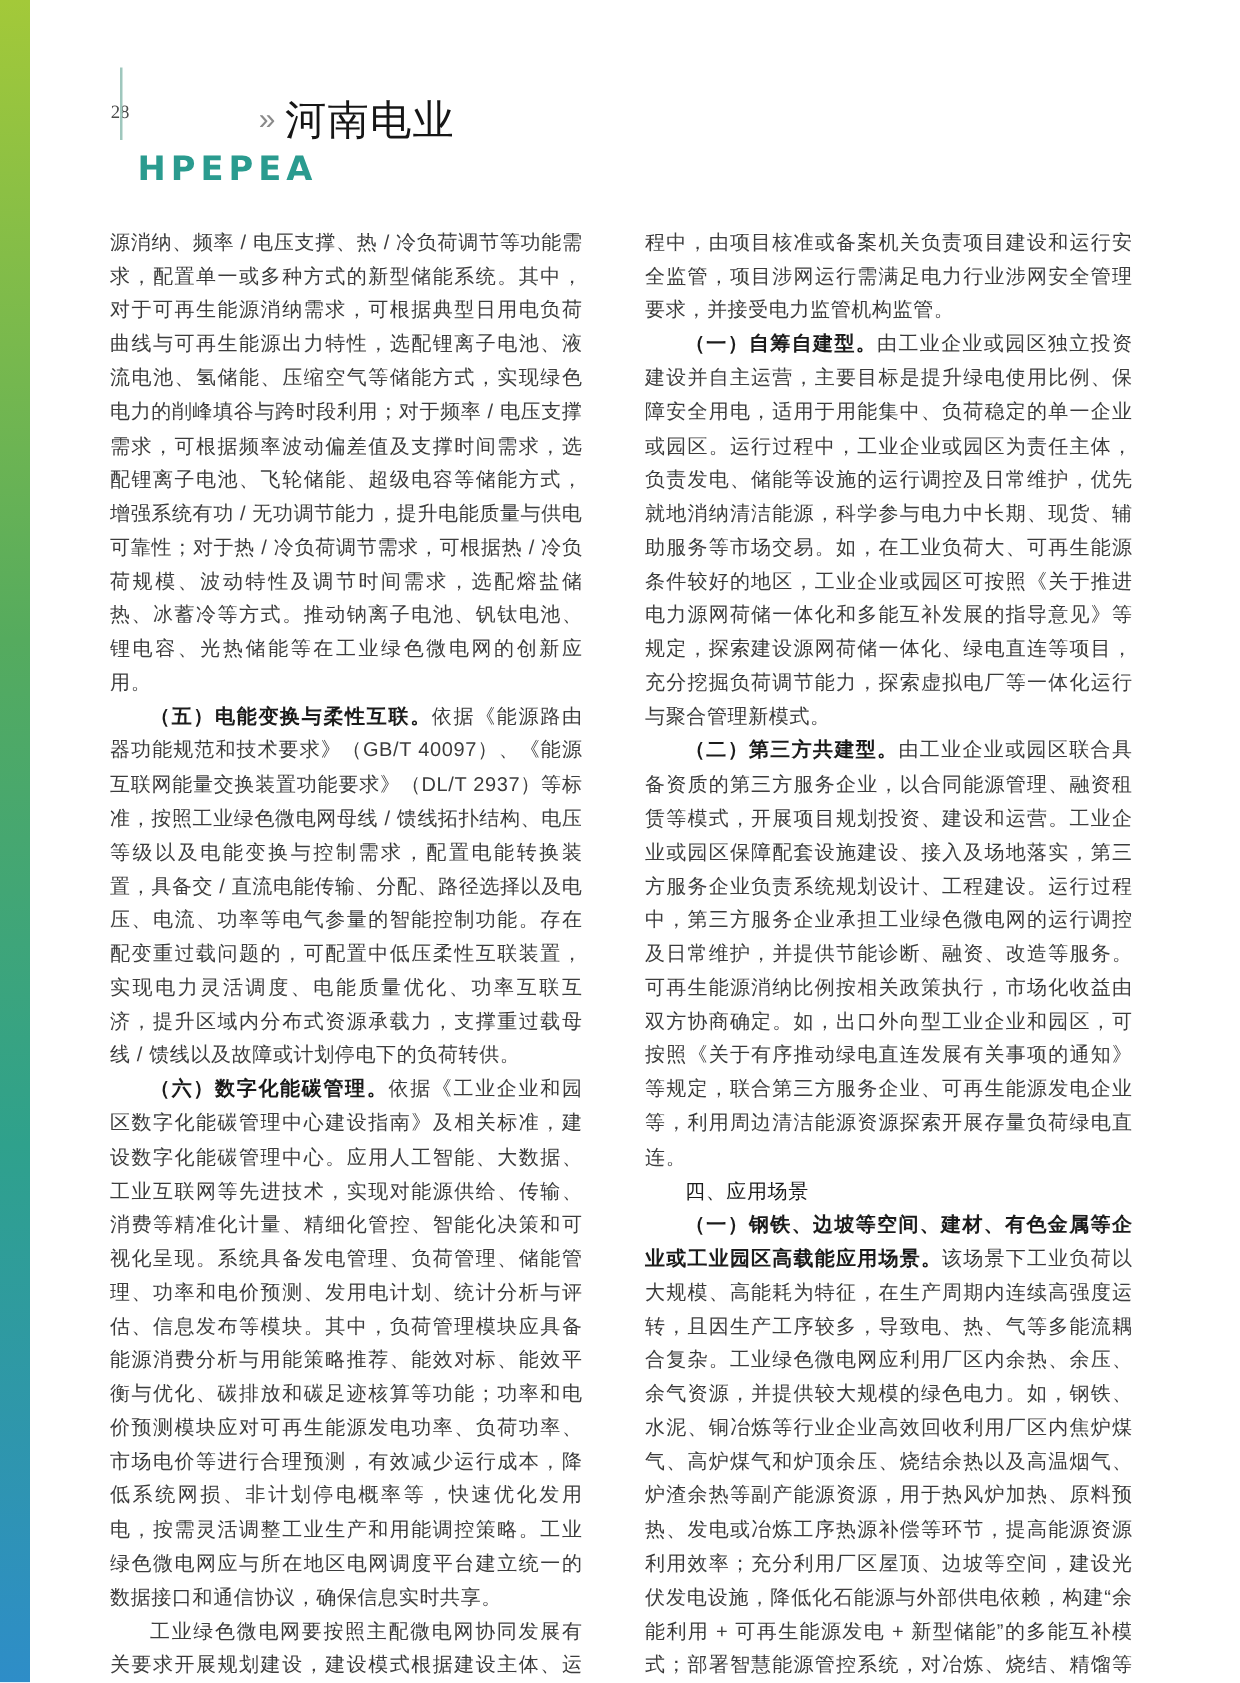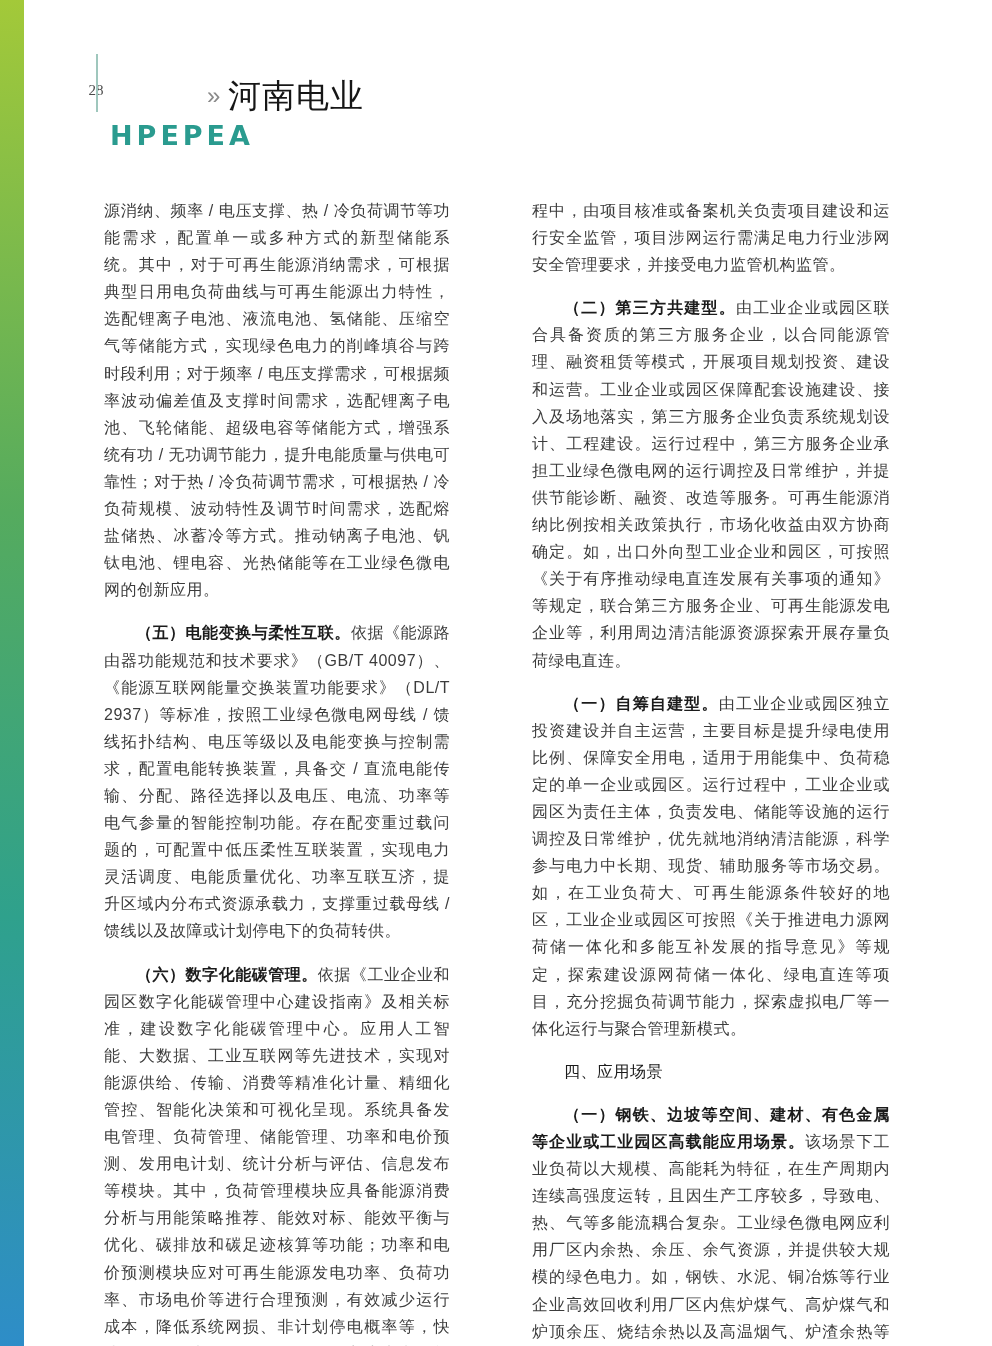--- a/index.html
+++ b/index.html
@@ -68,21 +68,21 @@
     position: absolute;
     top: 181px;
     font-size: 16px;
     line-height: 27.1px;
     color: #3c3c3c;
     text-align: justify;
     letter-spacing: 0.5px;
   }
   #col-left  { left: 88px;  width: 378px; }
   #col-right { left: 516px; width: 390px; }
-  .col p { margin: 16px; }
+  .col p { margin: 0; }
   .col p.indent { text-indent: 2em; }
   .col p.heading {
     font-weight: normal;
     color: #1b1b1b;
     text-indent: 2em;
   }
   .lead {
     font-weight: bold;
     color: #1b1b1b;
   }
@@ -100,18 +100,18 @@
   <div id="masthead">河南电业</div>
 
   <div id="col-left" class="col">
       <p class="">源消纳、频率 / 电压支撑、热 / 冷负荷调节等功能需求，配置单一或多种方式的新型储能系统。其中，对于可再生能源消纳需求，可根据典型日用电负荷曲线与可再生能源出力特性，选配锂离子电池、液流电池、氢储能、压缩空气等储能方式，实现绿色电力的削峰填谷与跨时段利用；对于频率 / 电压支撑需求，可根据频率波动偏差值及支撑时间需求，选配锂离子电池、飞轮储能、超级电容等储能方式，增强系统有功 / 无功调节能力，提升电能质量与供电可靠性；对于热 / 冷负荷调节需求，可根据热 / 冷负荷规模、波动特性及调节时间需求，选配熔盐储热、冰蓄冷等方式。推动钠离子电池、钒钛电池、锂电容、光热储能等在工业绿色微电网的创新应用。</p>
       <p class="indent"><span class="lead">（五）电能变换与柔性互联。</span>依据《能源路由器功能规范和技术要求》（GB/T 40097）、《能源互联网能量交换装置功能要求》（DL/T 2937）等标准，按照工业绿色微电网母线 / 馈线拓扑结构、电压等级以及电能变换与控制需求，配置电能转换装置，具备交 / 直流电能传输、分配、路径选择以及电压、电流、功率等电气参量的智能控制功能。存在配变重过载问题的，可配置中低压柔性互联装置，实现电力灵活调度、电能质量优化、功率互联互济，提升区域内分布式资源承载力，支撑重过载母线 / 馈线以及故障或计划停电下的负荷转供。</p>
       <p class="indent"><span class="lead">（六）数字化能碳管理。</span>依据《工业企业和园区数字化能碳管理中心建设指南》及相关标准，建设数字化能碳管理中心。应用人工智能、大数据、工业互联网等先进技术，实现对能源供给、传输、消费等精准化计量、精细化管控、智能化决策和可视化呈现。系统具备发电管理、负荷管理、储能管理、功率和电价预测、发用电计划、统计分析与评估、信息发布等模块。其中，负荷管理模块应具备能源消费分析与用能策略推荐、能效对标、能效平衡与优化、碳排放和碳足迹核算等功能；功率和电价预测模块应对可再生能源发电功率、负荷功率、市场电价等进行合理预测，有效减少运行成本，降低系统网损、非计划停电概率等，快速优化发用电，按需灵活调整工业生产和用能调控策略。工业绿色微电网应与所在地区电网调度平台建立统一的数据接口和通信协议，确保信息实时共享。</p>
       <p class="indent">工业绿色微电网要按照主配微电网协同发展有关要求开展规划建设，建设模式根据建设主体、运营模式等情况主要包括自筹自建型和第三方共建型。项目建设和运行过</p>
     </div>
   <div id="col-right" class="col">
       <p class="">程中，由项目核准或备案机关负责项目建设和运行安全监管，项目涉网运行需满足电力行业涉网安全管理要求，并接受电力监管机构监管。</p>
+      <p class="indent"><span class="lead">（一）自筹自建型。</span>由工业企业或园区独立投资建设并自主运营，主要目标是提升绿电使用比例、保障安全用电，适用于用能集中、负荷稳定的单一企业或园区。运行过程中，工业企业或园区为责任主体，负责发电、储能等设施的运行调控及日常维护，优先就地消纳清洁能源，科学参与电力中长期、现货、辅助服务等市场交易。如，在工业负荷大、可再生能源条件较好的地区，工业企业或园区可按照《关于推进电力源网荷储一体化和多能互补发展的指导意见》等规定，探索建设源网荷储一体化、绿电直连等项目，充分挖掘负荷调节能力，探索虚拟电厂等一体化运行与聚合管理新模式。</p>
       <p class="indent"><span class="lead">（二）第三方共建型。</span>由工业企业或园区联合具备资质的第三方服务企业，以合同能源管理、融资租赁等模式，开展项目规划投资、建设和运营。工业企业或园区保障配套设施建设、接入及场地落实，第三方服务企业负责系统规划设计、工程建设。运行过程中，第三方服务企业承担工业绿色微电网的运行调控及日常维护，并提供节能诊断、融资、改造等服务。可再生能源消纳比例按相关政策执行，市场化收益由双方协商确定。如，出口外向型工业企业和园区，可按照《关于有序推动绿电直连发展有关事项的通知》等规定，联合第三方服务企业、可再生能源发电企业等，利用周边清洁能源资源探索开展存量负荷绿电直连。</p>
-      <p class="indent"><span class="lead">（一）自筹自建型。</span>由工业企业或园区独立投资建设并自主运营，主要目标是提升绿电使用比例、保障安全用电，适用于用能集中、负荷稳定的单一企业或园区。运行过程中，工业企业或园区为责任主体，负责发电、储能等设施的运行调控及日常维护，优先就地消纳清洁能源，科学参与电力中长期、现货、辅助服务等市场交易。如，在工业负荷大、可再生能源条件较好的地区，工业企业或园区可按照《关于推进电力源网荷储一体化和多能互补发展的指导意见》等规定，探索建设源网荷储一体化、绿电直连等项目，充分挖掘负荷调节能力，探索虚拟电厂等一体化运行与聚合管理新模式。</p>
       <p class="heading indent">四、应用场景</p>
       <p class="indent"><span class="lead">（一）钢铁、边坡等空间、建材、有色金属等企业或工业园区高载能应用场景。</span>该场景下工业负荷以大规模、高能耗为特征，在生产周期内连续高强度运转，且因生产工序较多，导致电、热、气等多能流耦合复杂。工业绿色微电网应利用厂区内余热、余压、余气资源，并提供较大规模的绿色电力。如，钢铁、水泥、铜冶炼等行业企业高效回收利用厂区内焦炉煤气、高炉煤气和炉顶余压、烧结余热以及高温烟气、炉渣余热等副产能源资源，用于热风炉加热、原料预热、发电或冶炼工序热源补偿等环节，提高能源资源利用效率；充分利用厂区屋顶、边坡等空间，建设光伏发电设施，降低化石能源与外部供电依赖，构建“余能利用 + 可再生能源发电 + 新型储能”的多能互补模式；部署智慧能源管控系统，对冶炼、烧结、精馏等主要</p>
     </div>
 </div>
 
 </body></html>

